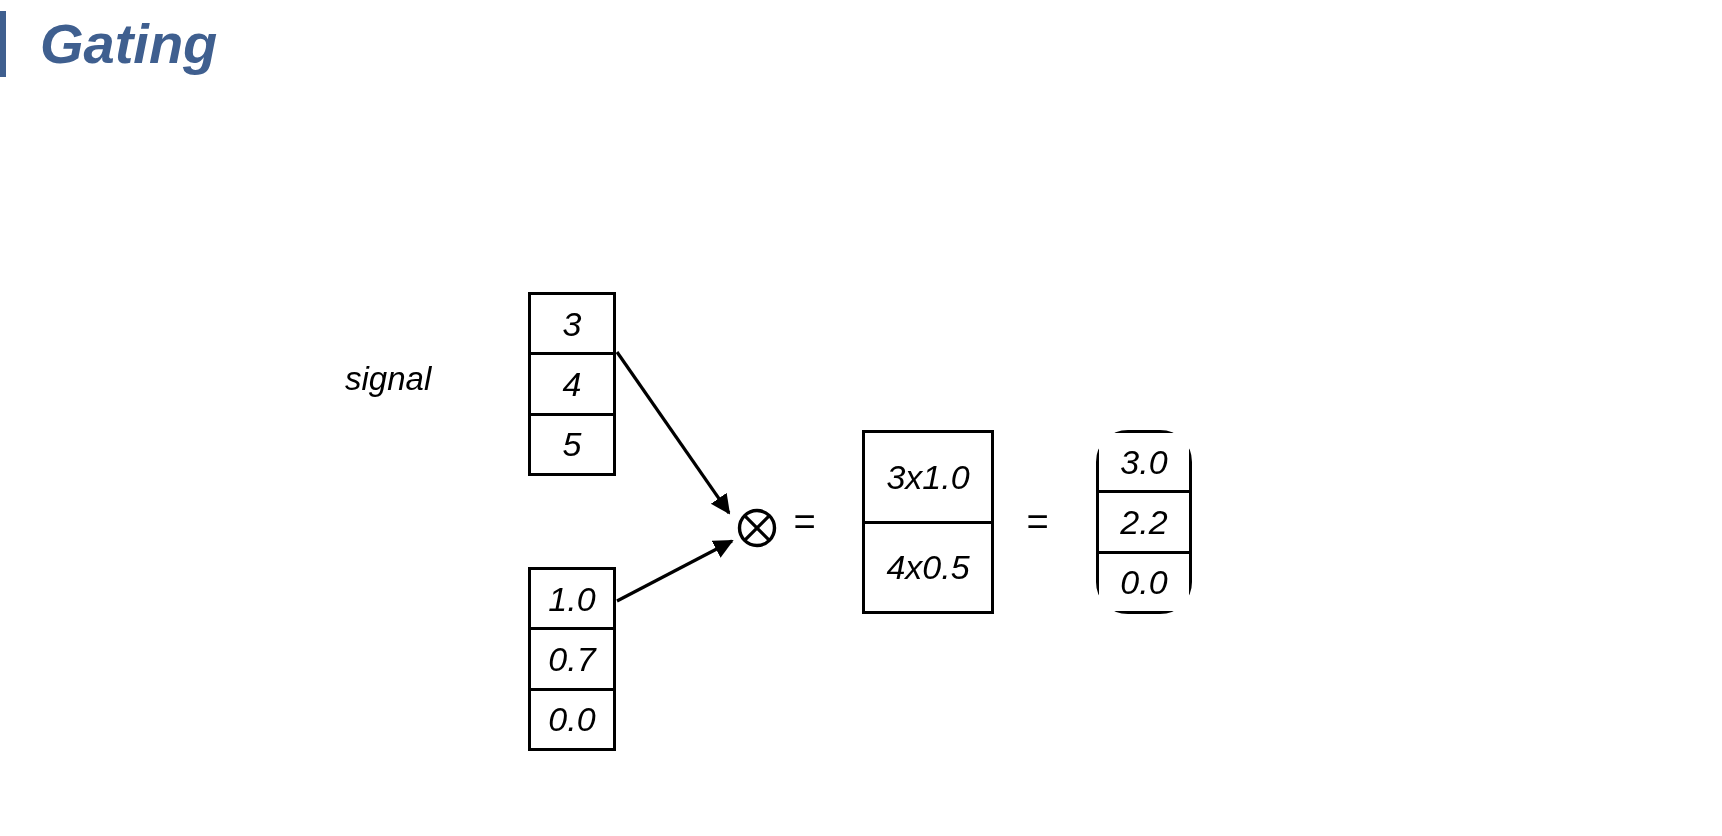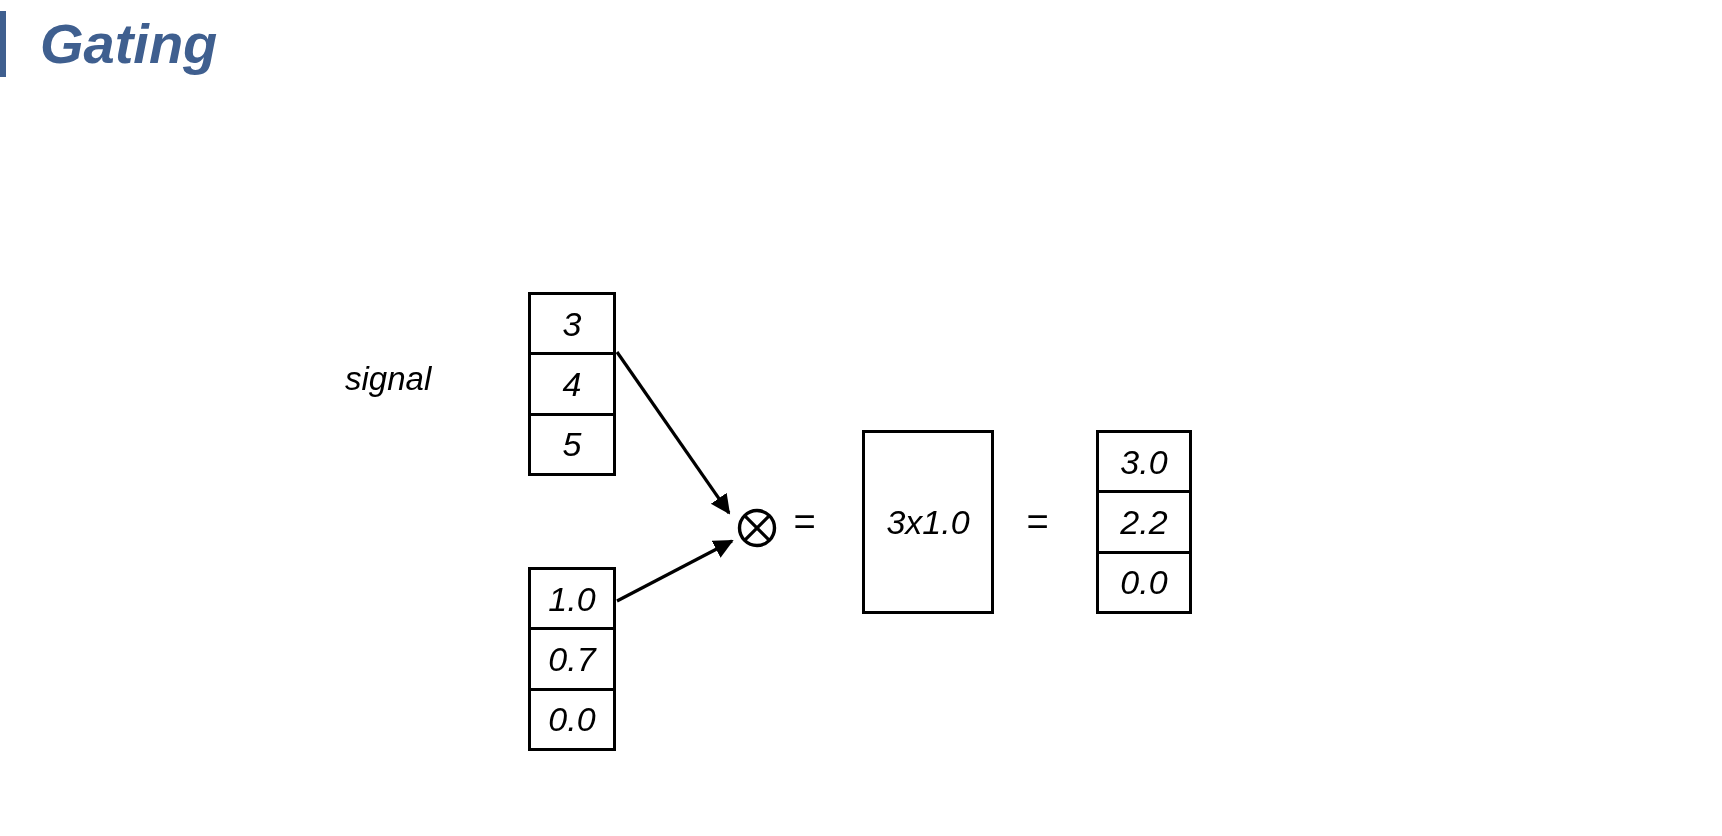--- a/index.html
+++ b/index.html
@@ -87,20 +87,21 @@
     left: 862px;
     top: 430px;
     width: 132px;
     height: 184px;
   }
   #result-vector {
     left: 1096px;
     top: 430px;
     width: 96px;
     height: 184px;
+    border-radius: 32px;
   }
 
   
   .row-label {
     position: absolute;
     font-size: 33px;
     line-height: 1.28;
     color: #000000;
     white-space: pre-line;
     text-align: left;
@@ -163,20 +164,21 @@
   <div class="vector" id="gating-vector">
     <div class="cell">1.0</div>
     <div class="cell">0.7</div>
     <div class="cell">0.0</div>
   </div>
 
   <div class="equals-sign" id="equals-1">=</div>
 
   <div class="vector" id="product-vector">
     <div class="cell">3x1.0</div>
+    <div class="cell">4x0.5</div>
   </div>
 
   <div class="equals-sign" id="equals-2">=</div>
 
   <div class="vector" id="result-vector">
     <div class="cell">3.0</div>
     <div class="cell">2.2</div>
     <div class="cell">0.0</div>
   </div>
 

